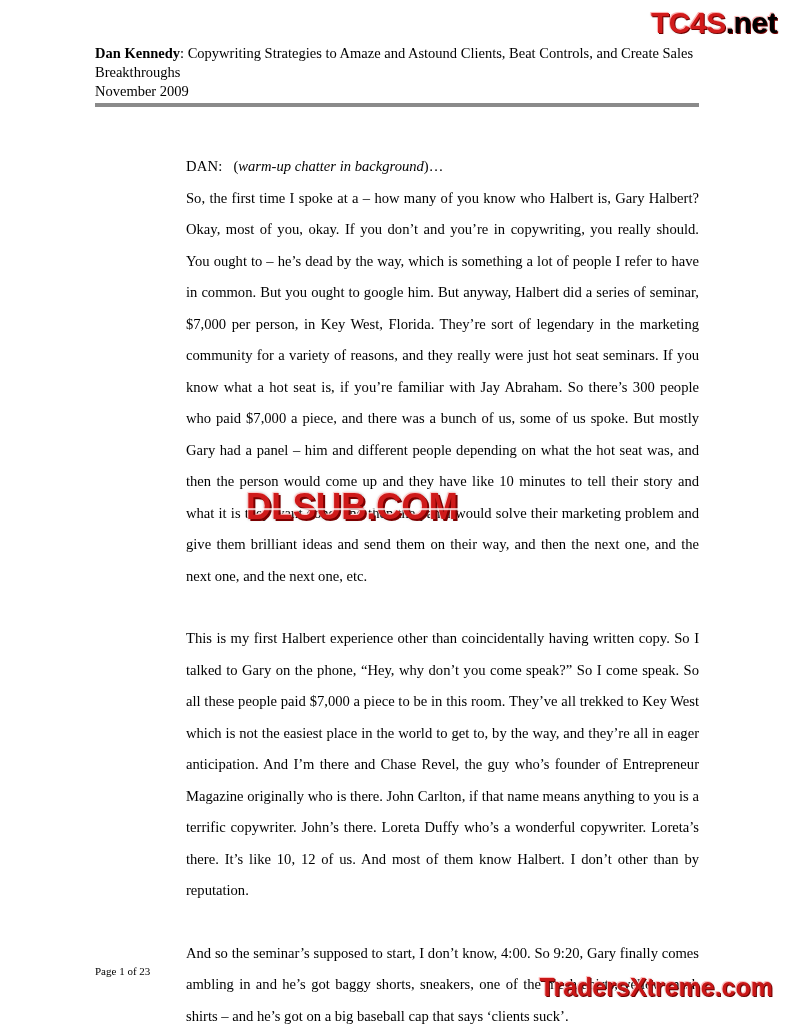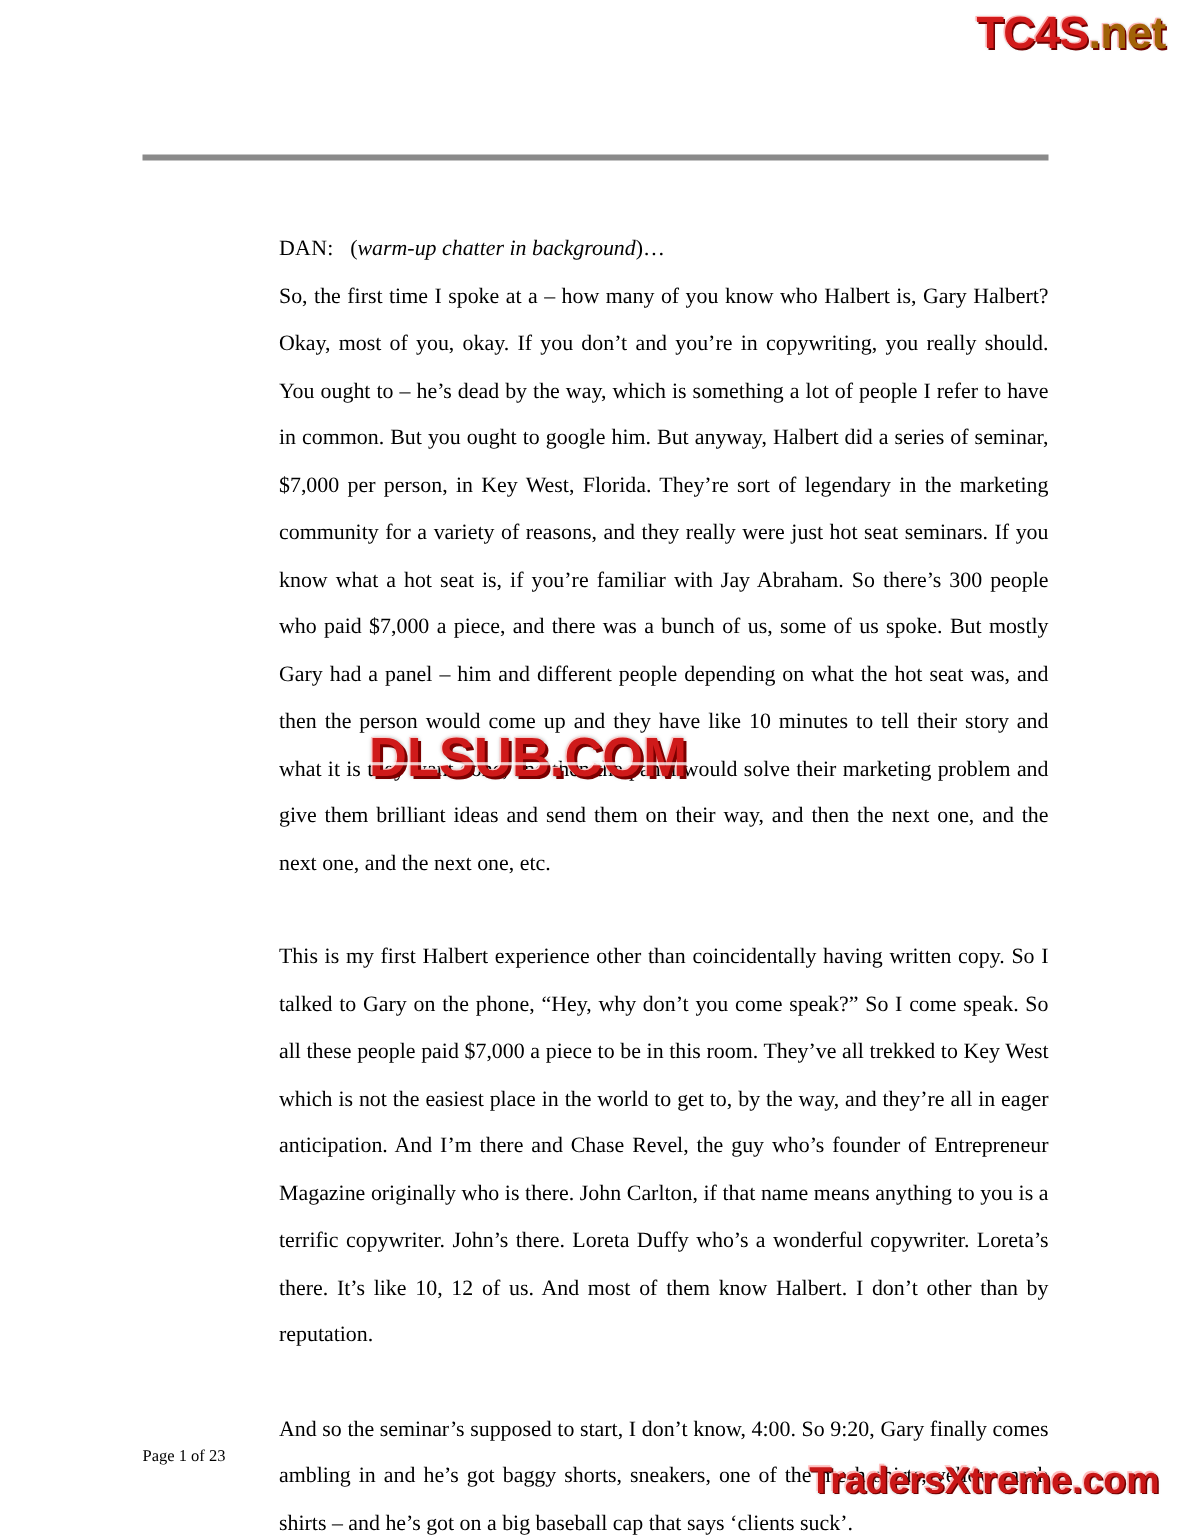--- a/index.html
+++ b/index.html
@@ -25,21 +25,21 @@
     font-family: "Liberation Sans", sans-serif;
     font-weight: bold;
     font-size: 30px;
     letter-spacing: -0.5px;
     color: #d21b1b;
     text-shadow:
       1px 1px 0 #6e0000,
       -1px -1px 0 #ffb0b0,
       0 0 2px rgba(0,0,0,0.35);
   }
-  .wm-top .net { color: #a16207; }
+  .wm-top .net { color: #000000; }
 
   
   .header {
     position: absolute;
     left: 95px;
     top: 44px;
     width: 604px;
   }
   .header .line {
     font-size: 14.5px;
@@ -126,20 +126,24 @@
       0 0 2px rgba(0,0,0,0.35);
   }
 </style>
 </head>
 <body>
 
 <div class="page">
 
   <div class="wm-top"><span>TC4S</span><span class="net">.net</span></div>
 
+  <div class="header">
+    <div class="line"><span class="author">Dan Kennedy</span><span>: Copywriting Strategies to Amaze and Astound Clients, Beat Controls, and Create Sales Breakthroughs</span></div>
+    <div class="line">November 2009</div>
+  </div>
   <div class="header-rule"></div>
 
   <div class="body">
     <p class="speaker-line">
       <span class="speaker-tag">DAN:</span>
       &nbsp;
       <span>(</span><span class="stage-dir">warm-up chatter in background</span><span>)…</span>
     </p>
 
     <p class="spacer-after">So, the first time I spoke at a – how many of you know who Halbert is, Gary Halbert? Okay, most of you, okay. If you don’t and you’re in copywriting, you really should. You ought to – he’s dead by the way, which is something a lot of people I refer to have in common. But you ought to google him. But anyway, Halbert did a series of seminar, $7,000 per person, in Key West, Florida. They’re sort of legendary in the marketing community for a variety of reasons, and they really were just hot seat seminars. If you know what a hot seat is, if you’re familiar with Jay Abraham. So there’s 300 people who paid $7,000 a piece, and there was a bunch of us, some of us spoke. But mostly Gary had a panel – him and different people depending on what the hot seat was, and then the person would come up and they have like 10 minutes to tell their story and what it is they want done, and then the panel would solve their marketing problem and give them brilliant ideas and send them on their way, and then the next one, and the next one, and the next one, etc.</p>

